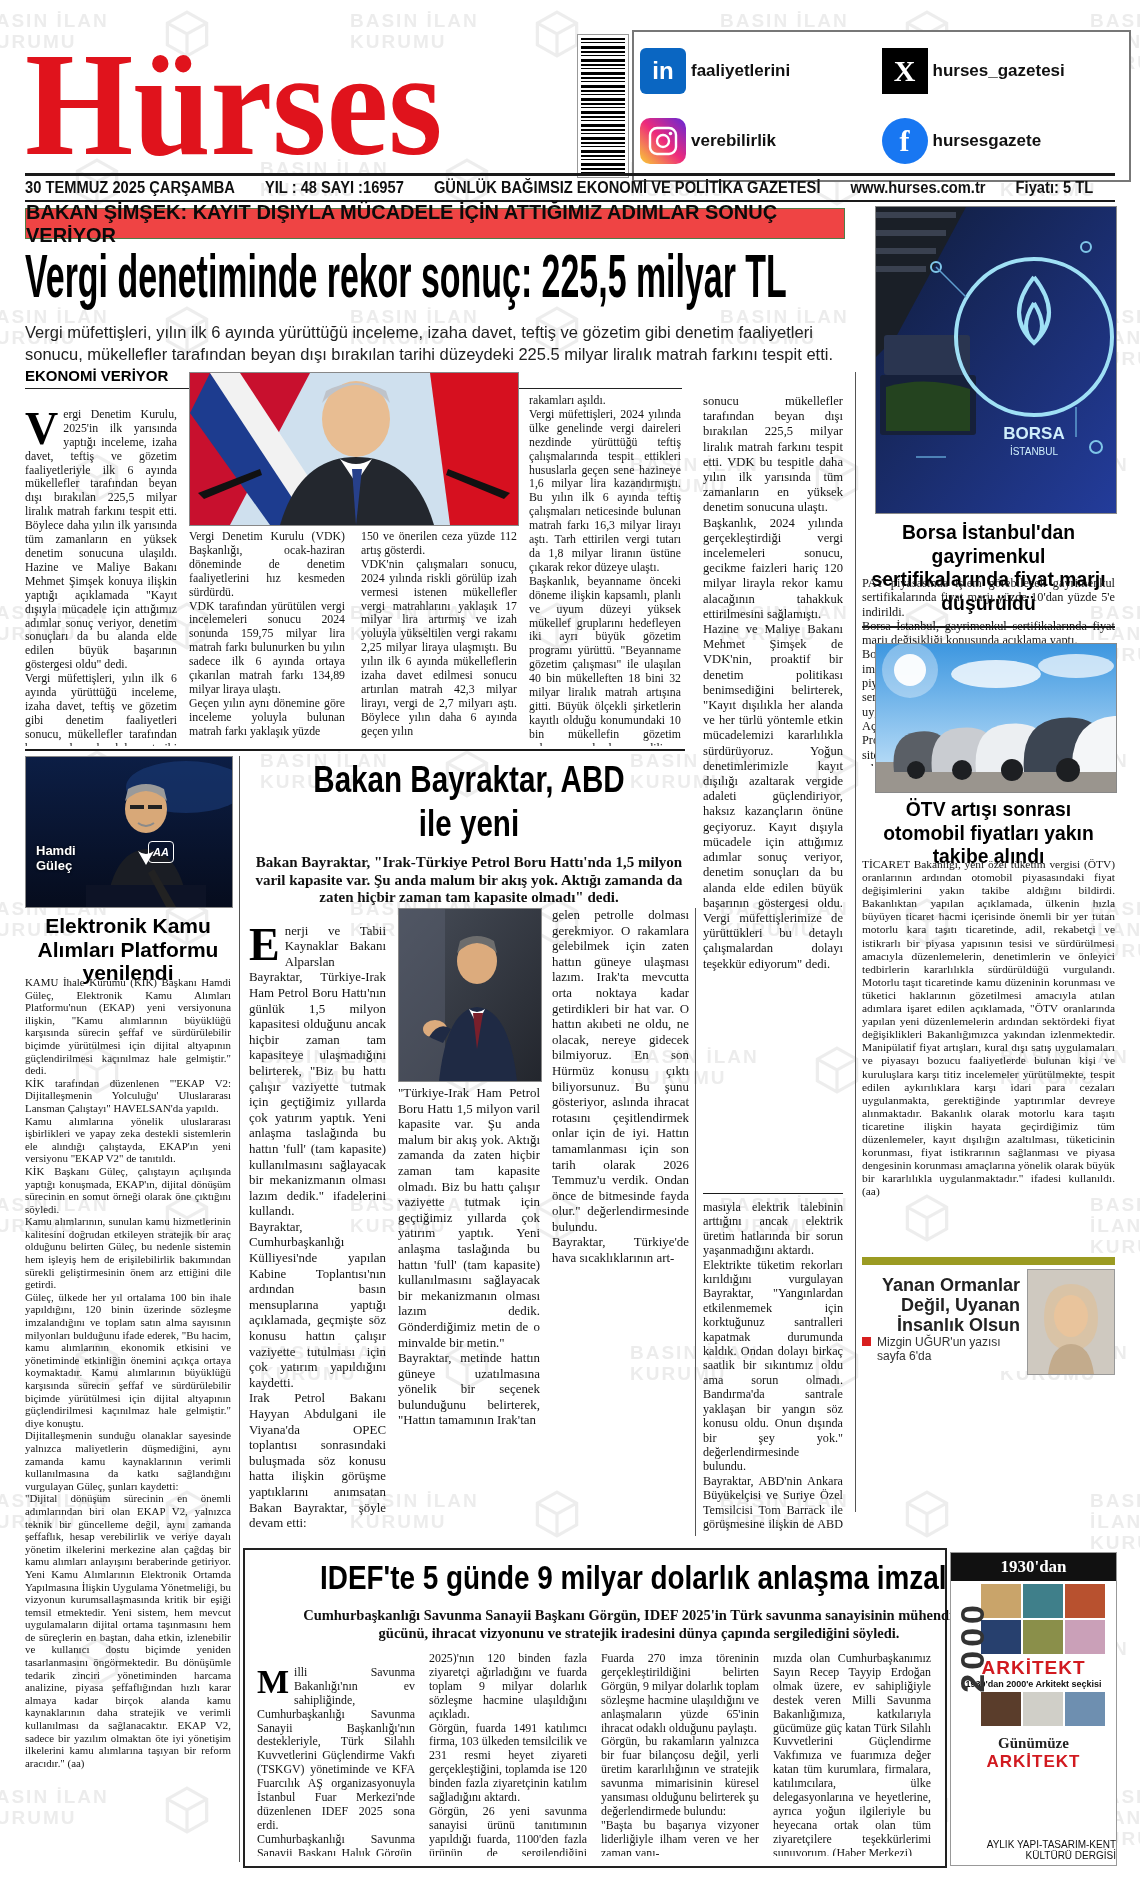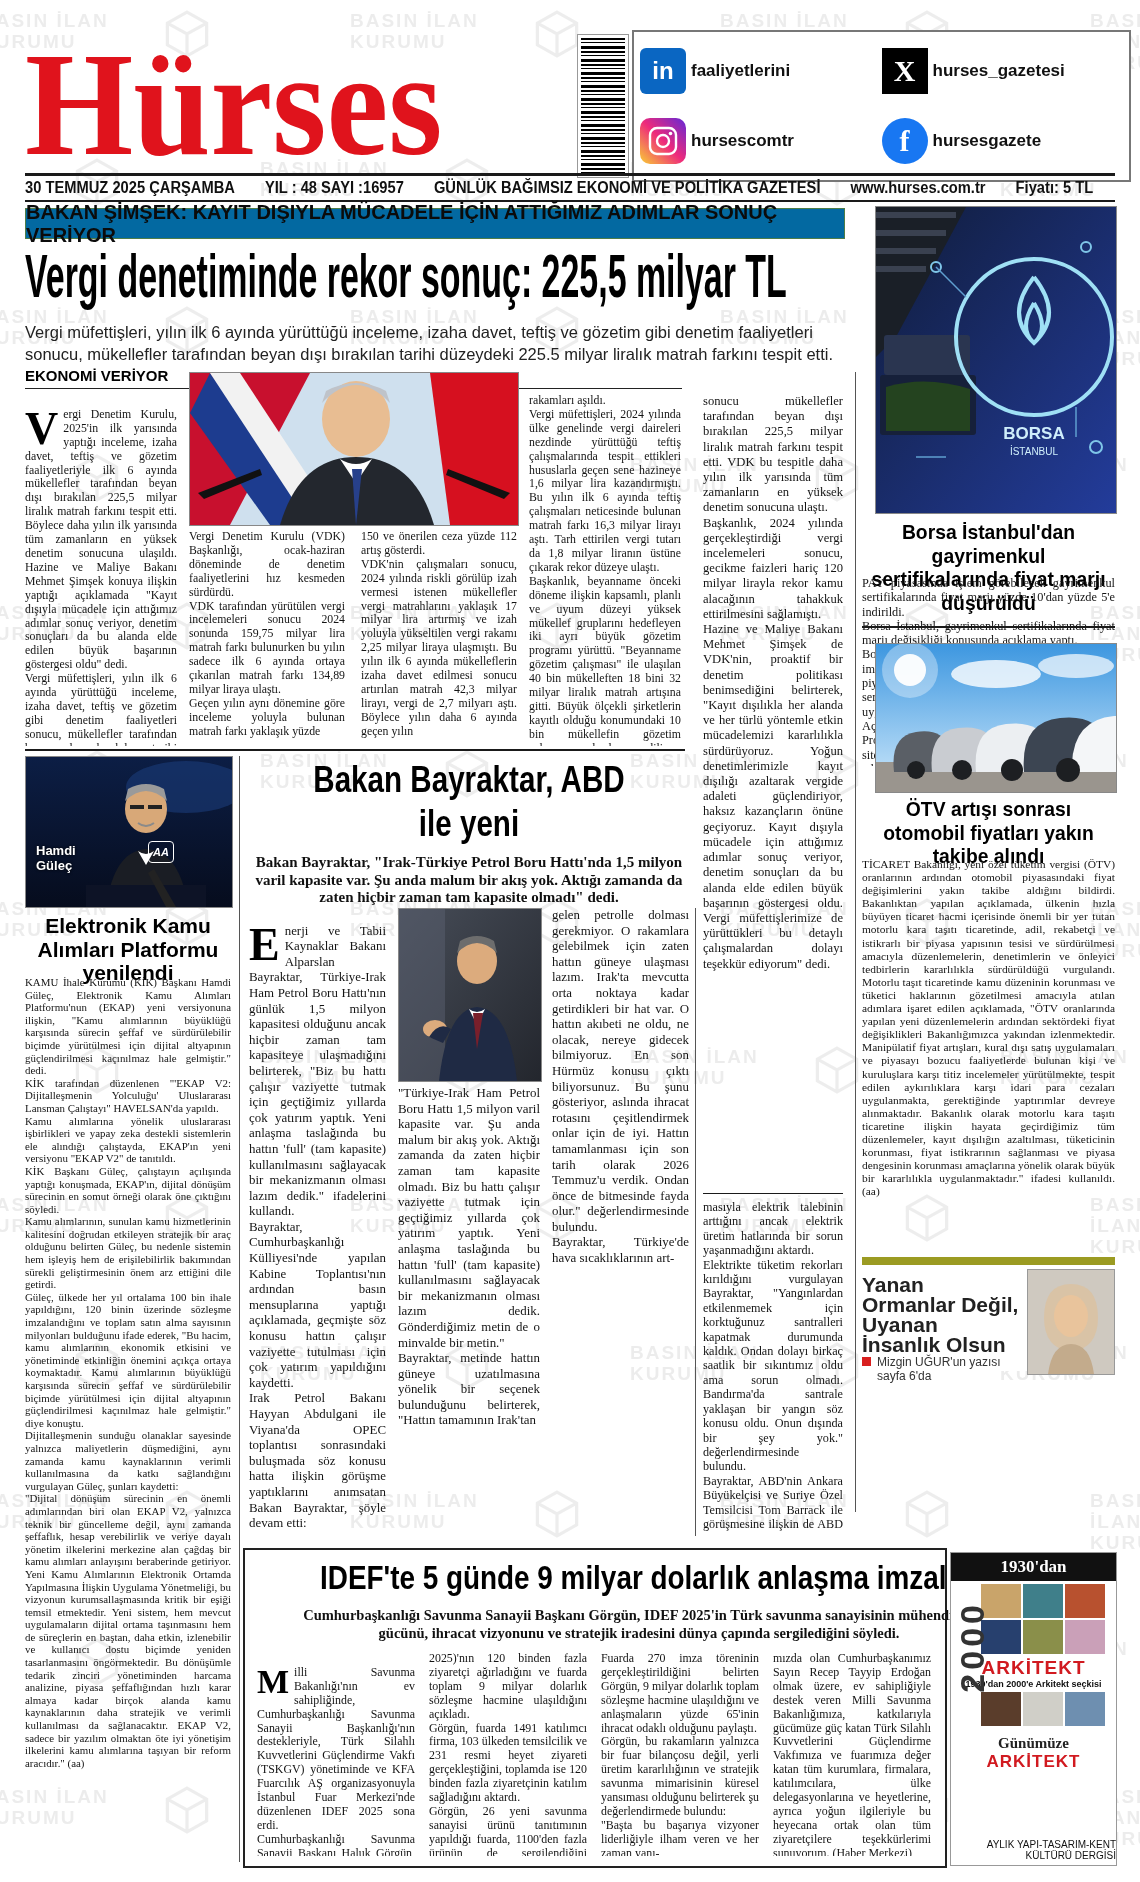--- a/index.html
+++ b/index.html
@@ -30,21 +30,21 @@
      font-weight:bold;color:#fff;}
   .ic-li{background:#0a66c2;border-radius:6px;font-size:24px;}
   .ic-x{background:#000;font-family:"Liberation Serif",serif;font-size:30px;}
   .ic-ig{background:linear-gradient(45deg,#f9ce34,#ee2a7b,#6228d7);border-radius:10px;}
   .ic-fb{background:#1877f2;border-radius:50%;font-family:"Liberation Serif",serif;font-size:30px;}
   
   .hrule{position:absolute;background:#1a1a1a;}
   #dateline{left:25px;top:179px;width:1090px;display:flex;justify-content:space-between;
      font-weight:bold;font-size:15px;color:#111;transform:scale(.98,1.05);transform-origin:left center;}
   
-  #kicker{left:25px;top:208px;width:818px;height:29px;background:#0369a1;border:1px solid #4f7d48;
+  #kicker{left:25px;top:208px;width:818px;height:29px;background:#ef4444;border:1px solid #4f7d48;
      display:flex;align-items:center;justify-content:center;font-weight:bold;font-size:20px;color:#0b0b0b;}
   #lead-headline{left:25px;top:241px;width:818px;height:74px;overflow:hidden;}
   #lead-headline .in{display:inline-block;white-space:nowrap;font-weight:bold;font-size:58px;
      line-height:70px;color:#000;transform:scale(.585,1.06);transform-origin:0 50%;letter-spacing:0;}
   #lead-lede{left:25px;top:321px;width:820px;height:46px;font-size:16.5px;line-height:22px;
      color:#222;font-weight:500;}
   #lead-byline{left:25px;top:367px;width:657px;height:21px;font-weight:bold;font-size:15px;color:#000;
      border-bottom:1.5px solid #222;}
   .story-body{font-family:"Liberation Serif",serif;text-align:justify;white-space:pre-line;
      overflow:hidden;color:#141414;}
@@ -58,21 +58,21 @@
   .cond{transform:scale(.92,1);transform-origin:center top;}
   .vr{position:absolute;width:1px;background:#555;}
   
   #borsa-headline{left:860px;top:520px;width:257px;font-size:21px;}
   #borsa-body{left:862px;top:576px;width:253px;height:190px;font-size:12.3px;line-height:14.3px;}
   #otv-headline{left:860px;top:797px;width:257px;font-size:21px;}
   #otv-body{left:862px;top:858px;width:253px;height:390px;font-size:11.4px;line-height:13.1px;}
   
   .author-box{width:253px;background:#fff;}
   .author-bar{height:8px;width:100%;}
-  .author-title{font-weight:bold;font-size:21px;line-height:20px;color:#222;padding-top:10px;width:158px;}
+  .author-title{font-weight:bold;font-size:18px;line-height:20px;color:#222;padding-top:10px;width:158px;text-align:right;}
   .author-note{display:flex;gap:6px;font-size:12px;line-height:14px;color:#333;width:150px;}
   .red-sq{width:9px;height:9px;background:#d81f1f;flex:0 0 9px;margin-top:2px;}
   .headshot{position:absolute;right:0;top:12px;width:86px;height:104px;border:1px solid #999;overflow:hidden;}
   .headshot svg{display:block;width:100%;height:100%;}
   
   #kik-headline{left:25px;top:914px;width:206px;font-size:21px;}
   #kik-body{left:25px;top:976px;width:206px;height:884px;font-size:10.9px;line-height:12.6px;}
   #kik-photo{left:25px;top:756px;width:206px;height:150px;position:absolute;}
   #kik-label{position:absolute;left:10px;bottom:34px;color:#fff;font-weight:bold;font-size:13px;
      line-height:15px;white-space:pre-line;text-shadow:0 0 3px #000;}
@@ -514,21 +514,21 @@
       <span class="label">hurses_gazetesi</span>
     </div>
     <div class="social-item">
       <div class="icon-box ic-ig">
         <svg width="30" height="30" viewBox="0 0 30 30">
             <rect x="2" y="2" width="26" height="26" rx="7" fill="none" stroke="#fff" stroke-width="2.4"></rect>
             <circle cx="15" cy="15" r="6" fill="none" stroke="#fff" stroke-width="2.4"></circle>
             <circle cx="22.5" cy="7.5" r="1.8" fill="#fff"></circle>
           </svg>
       </div>
-      <span class="label">hursescomtr</span>
+      <span class="label">verebilirlik</span>
     </div>
     <div class="social-item">
       <div class="icon-box ic-fb">f</div>
       <span class="label">hursesgazete</span>
     </div>
   </div>
 
   <div class="hrule" style="left:25px;top:173px;width:1090px;height:3px;"></div>
   <div id="dateline" class="abs">
     <span>30 TEMMUZ 2025 ÇARŞAMBA</span>

